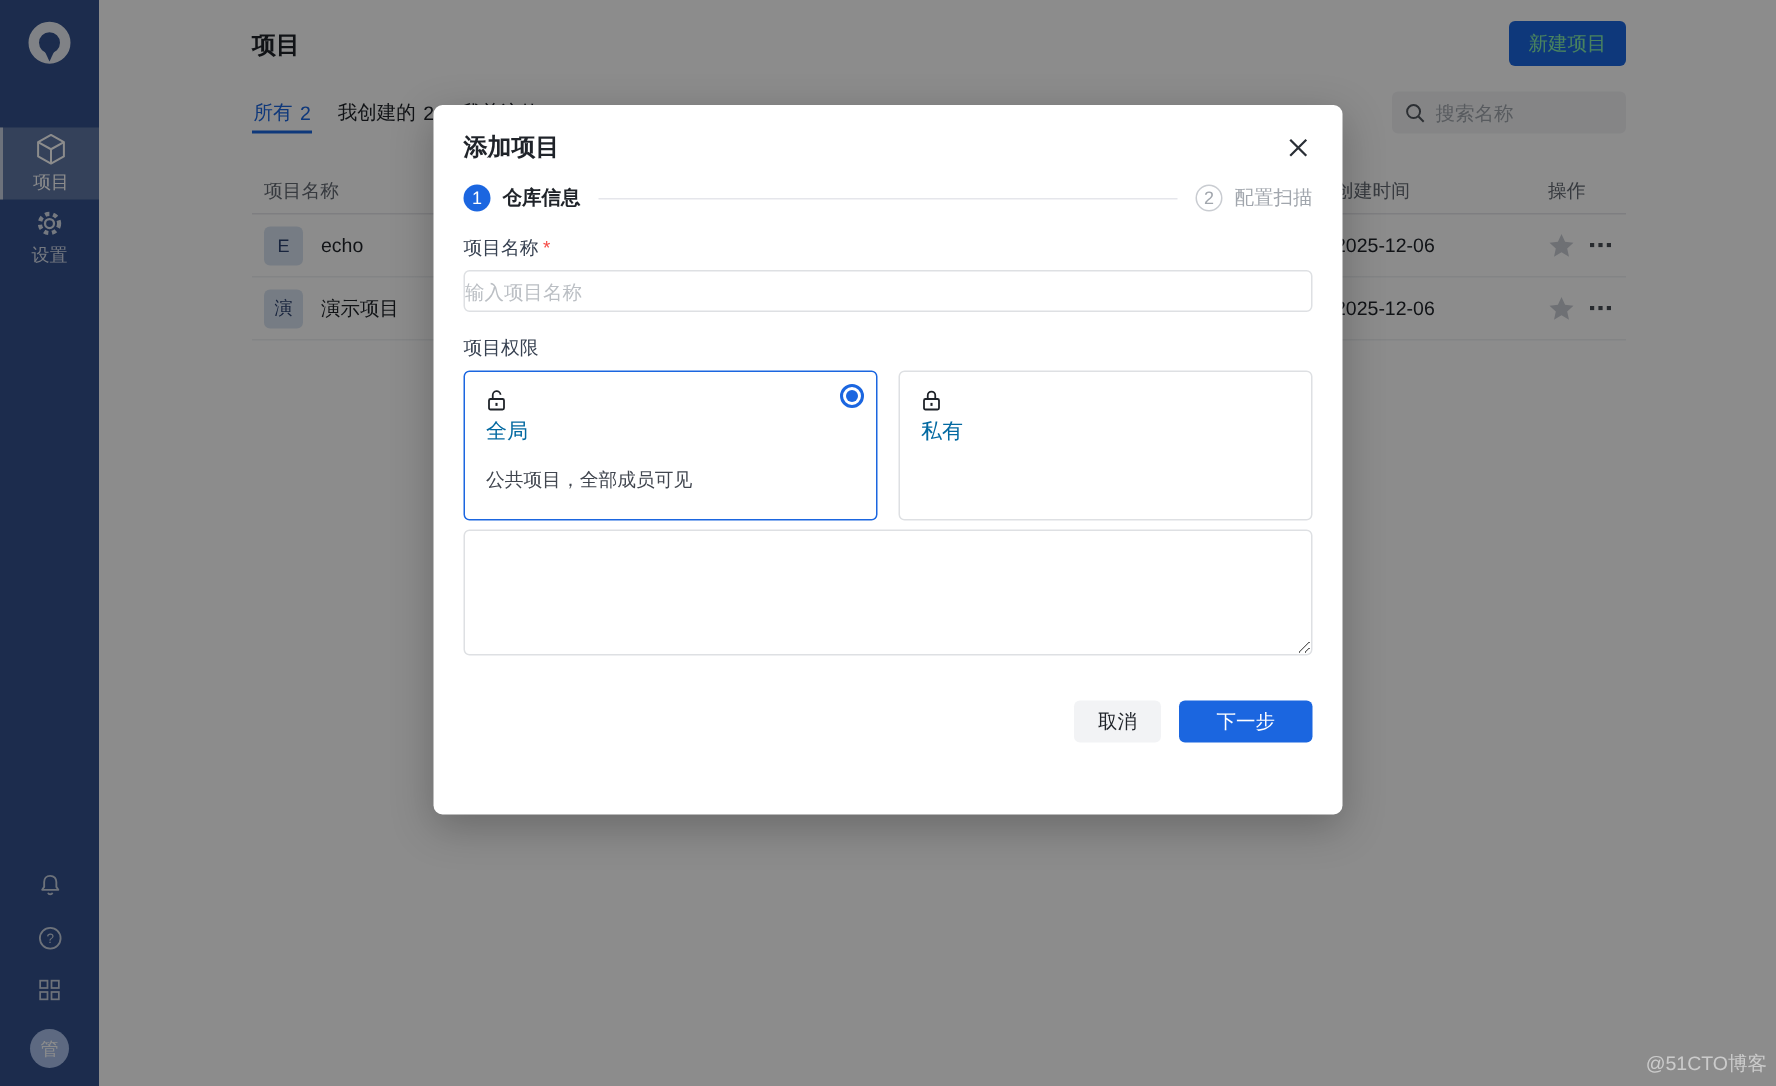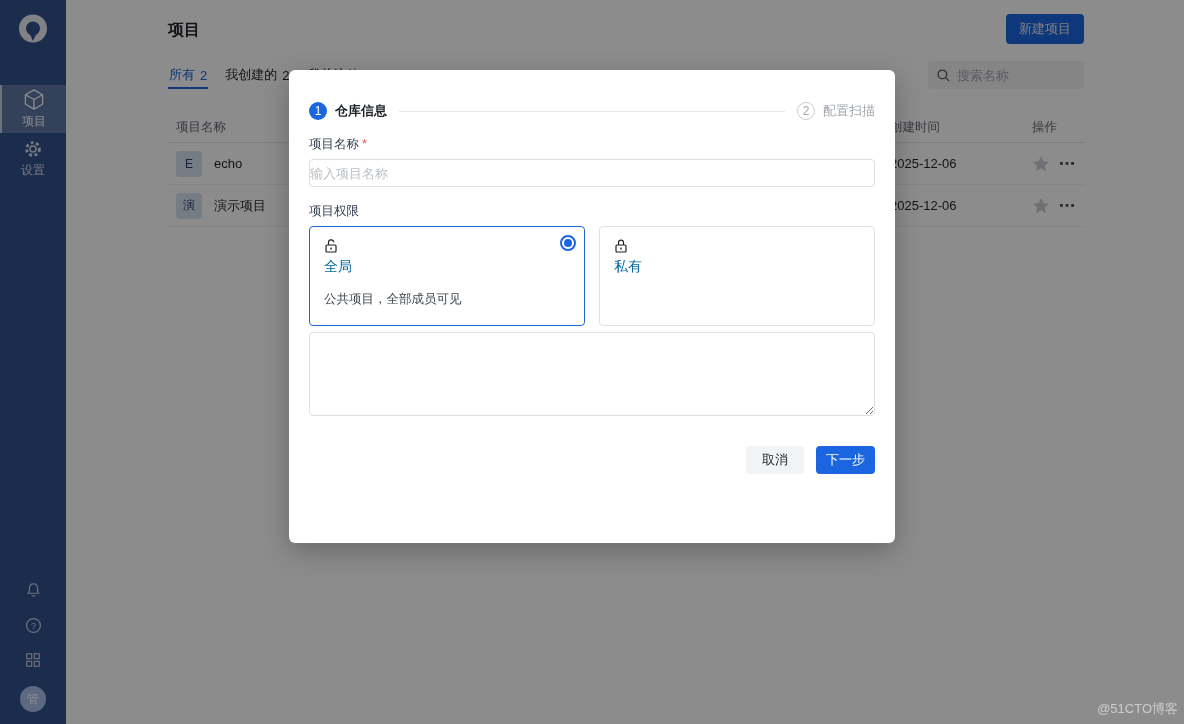--- a/index.html
+++ b/index.html
@@ -15,21 +15,21 @@
   .nav-item.active { background:rgba(255,255,255,0.22); color:#ffffff; border-left:2px solid rgba(255,255,255,0.65); }
   .nav-item + .nav-item { margin-top:2px;justify-content:center; }
   .sidebar-bottom { position:absolute; bottom:12px; left:0; width:100%; display:flex; flex-direction:column; align-items:center; gap:17px; }
   .side-icon { width:18px; height:18px; display:flex; align-items:center; justify-content:center; cursor:pointer; }
   .user-avatar { width:26px; height:26px; border-radius:50%; background:#a9c0ec; color:#fff; font-size:12px; display:flex; align-items:center; justify-content:center; cursor:pointer; }
 
   
   .main { position:absolute; left:66px; top:0; right:0; bottom:0; background:#ffffff; z-index:1; }
   .main-inner { position:relative; margin:0 100px 0 102px; padding-top:20px; }
   .page-title { font-size:16px; font-weight:bold; color:#1f2329; }
-  .btn-primary { background:#1b66e0; color:#e5e5e5; border:none; border-radius:4px; font-size:13px; height:30px; padding:4px 13px; cursor:pointer; font-family:inherit; }
+  .btn-primary { background:#1b66e0; color:#86efac; border:none; border-radius:4px; font-size:13px; height:30px; padding:4px 13px; cursor:pointer; font-family:inherit; }
   .new-project-btn { position:absolute; top:14px; right:0; }
   .toolbar { margin-top:20px; height:28px; display:flex; align-items:center; justify-content:space-between; }
   .tabs { display:flex; gap:16px; height:28px; }
   .tab { position:relative; display:flex; align-items:center; gap:5px; font-size:13px; color:#1f2329; cursor:pointer; padding:0 1px; }
   .tab.active { color:#1b66e0; }
   .tab.active::after { content:""; position:absolute; left:0; right:0; bottom:0; height:2px; background:#1b66e0; }
   .search-box { width:156px; height:28px; background:#f2f3f5; border-radius:4px; display:flex; align-items:center; padding:0 8px; gap:6px; }
   .search-box input { border:none; outline:none; background:transparent; font-size:13px; width:110px; color:#1f2329; font-family:inherit; }
   .search-box input::placeholder { color:#a1a6ad; }
 
@@ -64,21 +64,21 @@
   .perm-cards { margin-top:6px; display:flex; gap:14px; }
   .perm-card { flex:1; height:100px; border:1px solid #dee0e3; border-radius:4px; padding:11px 14px; position:relative; cursor:pointer; background:#fff; }
   .perm-card.selected { border:1.5px solid #1b66e0; }
   .perm-name { margin-top:5px; font-size:14px; color:#0369a1; }
   .perm-desc { margin-top:15px; font-size:12.5px; color:#41464f; }
   .radio { position:absolute; top:8px; right:8px; width:16px; height:16px; border:2px solid #1b66e0; border-radius:50%; display:flex; align-items:center; justify-content:center; }
   .radio .dot { width:8px; height:8px; border-radius:50%; background:#1b66e0; }
   .desc-textarea { margin-top:6px; width:100%; height:84px; border:1px solid #dee0e3; border-radius:4px; padding:8px 10px; font-size:13px; font-family:inherit; outline:none; resize:both; overflow:auto; display:block; }
   .modal-footer { margin-top:30px; display:flex; justify-content:flex-end; gap:12px; }
   .btn-cancel { background:#f2f3f5; color:#1f2329; border:none; border-radius:4px; font-size:13px; height:28px; padding:0 16px; cursor:pointer; font-family:inherit; }
-  .btn-next { background:#1b66e0; color:#fff; border:none; border-radius:4px; font-size:13px; height:28px; padding:0 10px; cursor:pointer; font-family:Liberation Sans, sans-serif; }
+  .btn-next { background:#1b66e0; color:#fff; border:none; border-radius:4px; font-size:13px; height:28px; padding:0 25px; cursor:pointer; font-family:Liberation Sans, sans-serif; }
 
   .watermark { position:absolute; right:6px; bottom:6px; z-index:30; font-size:13px; color:rgba(255,255,255,0.55); pointer-events:none; }
   svg { display:block; }
 </style>
 </head>
 <body>
 
 <div class="sidebar">
   <div class="logo-box">
     <svg width="36" height="36" viewBox="0 0 36 36">
@@ -208,20 +208,28 @@
           </button>
         </div>
       </div>
     </div>
   </div>
 </div>
 
 <div class="overlay"></div>
 
 <div class="modal">
+  <div class="modal-head">
+    <div class="modal-title">添加项目</div>
+    <button class="close-btn">
+      <svg width="15" height="15" viewBox="0 0 14 14">
+        <path d="M2 2 L12 12 M12 2 L2 12" stroke="#2a2f36" stroke-width="1.4"></path>
+      </svg>
+    </button>
+  </div>
 
   <div class="steps">
     <div class="step-circle done">1</div>
     <div class="step-label current">仓库信息</div>
     <div class="step-line"></div>
     <div class="step-circle todo">2</div>
     <div class="step-label todo">配置扫描</div>
   </div>
 
   <div class="field-label">

